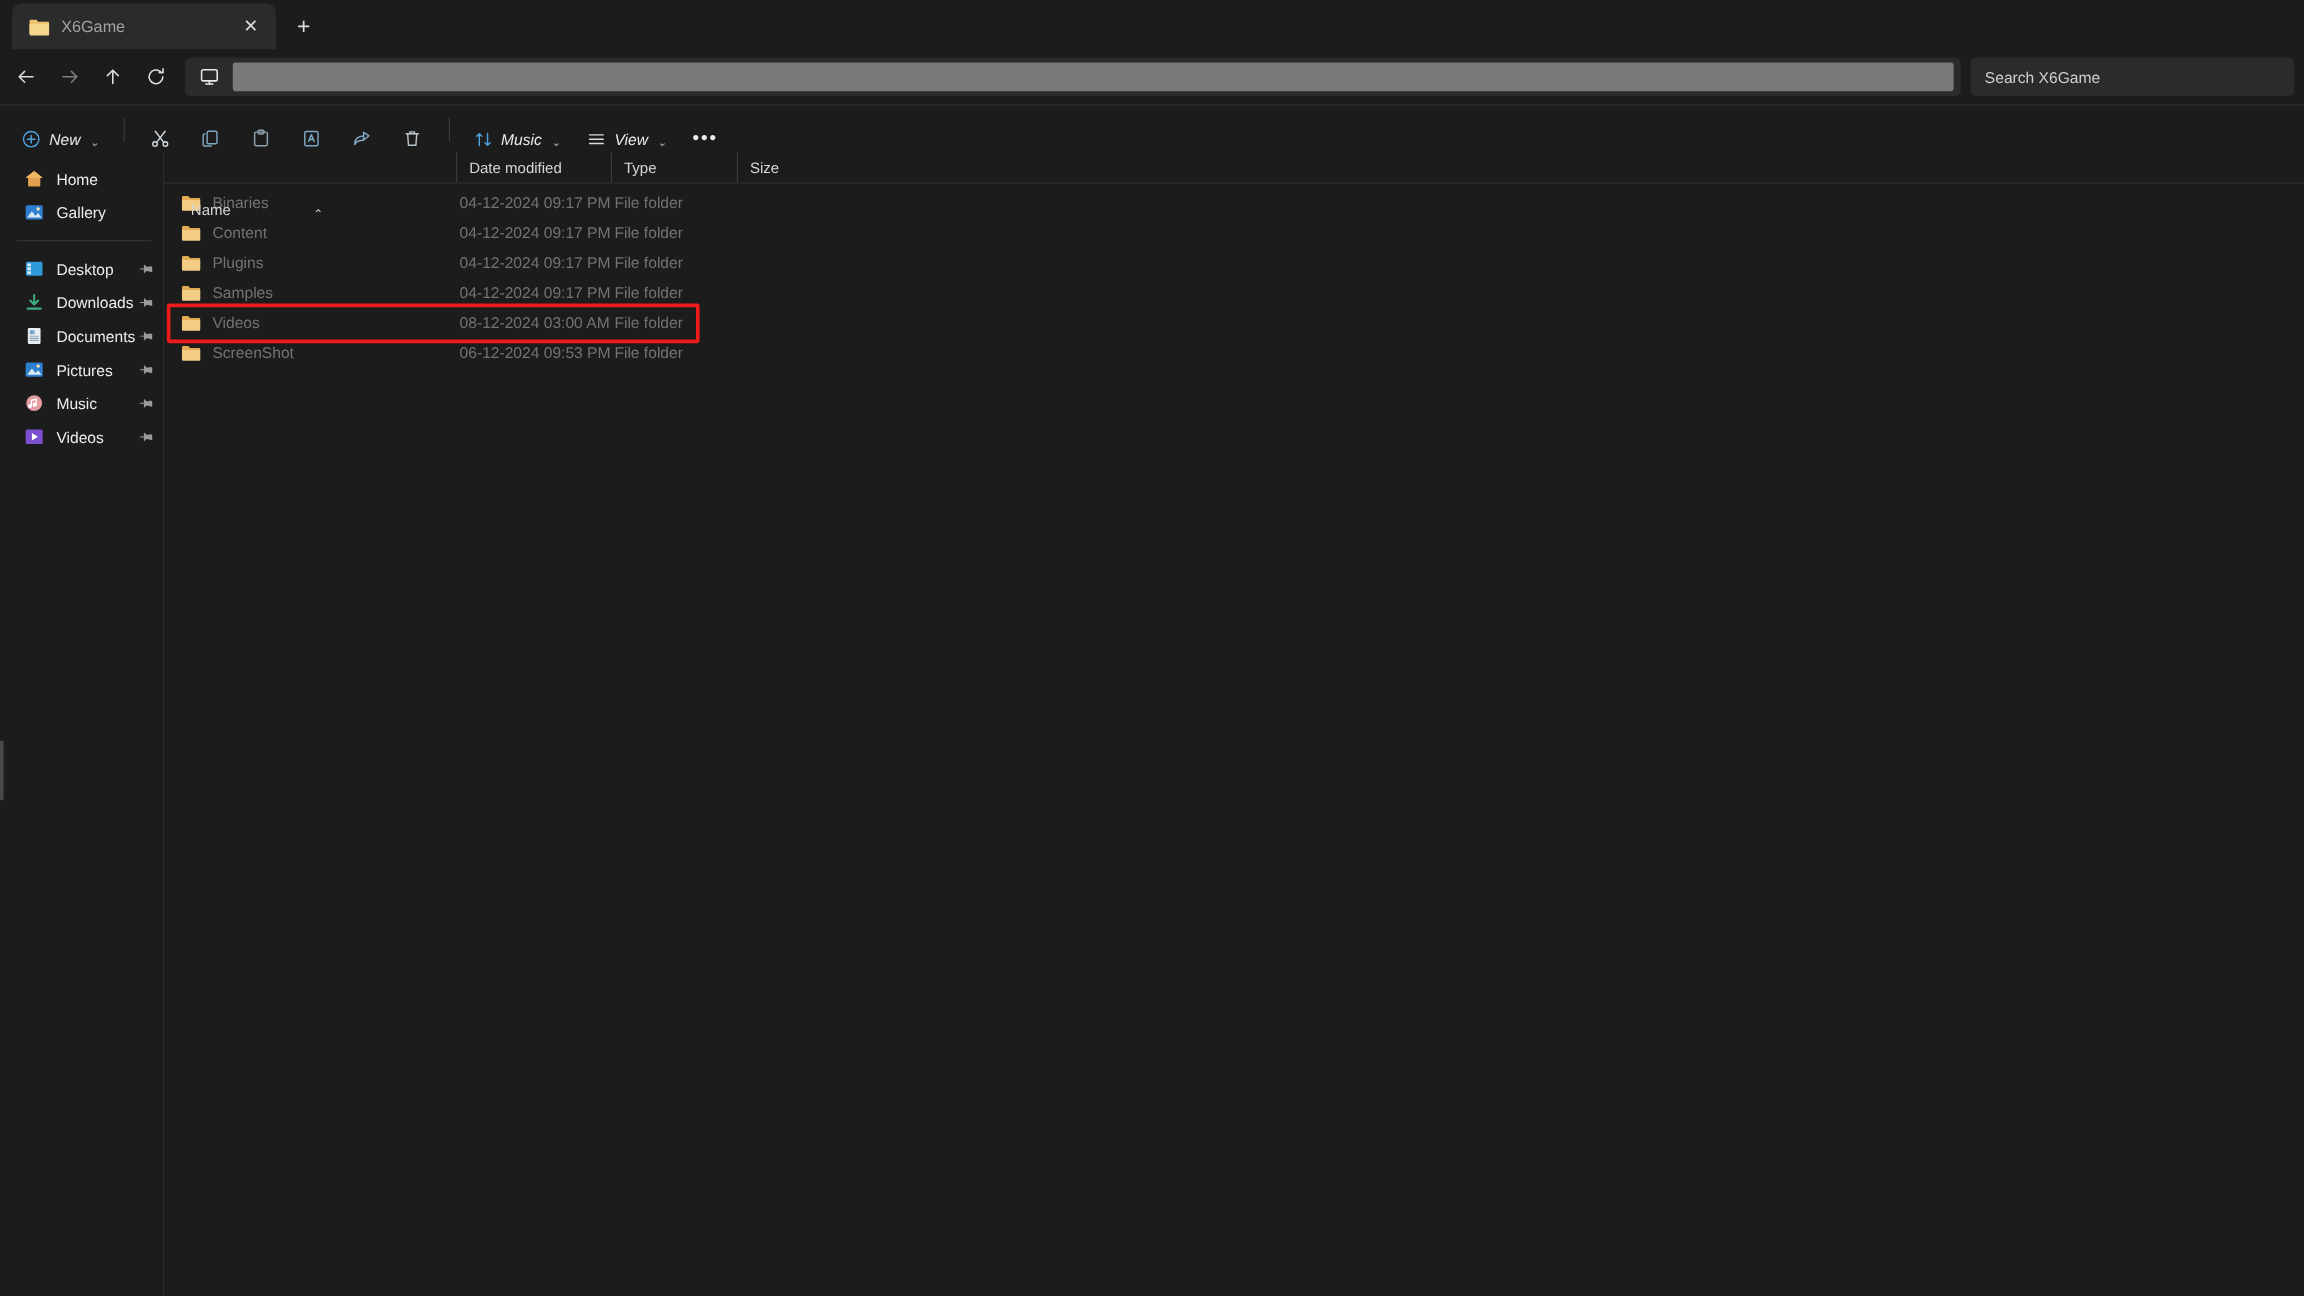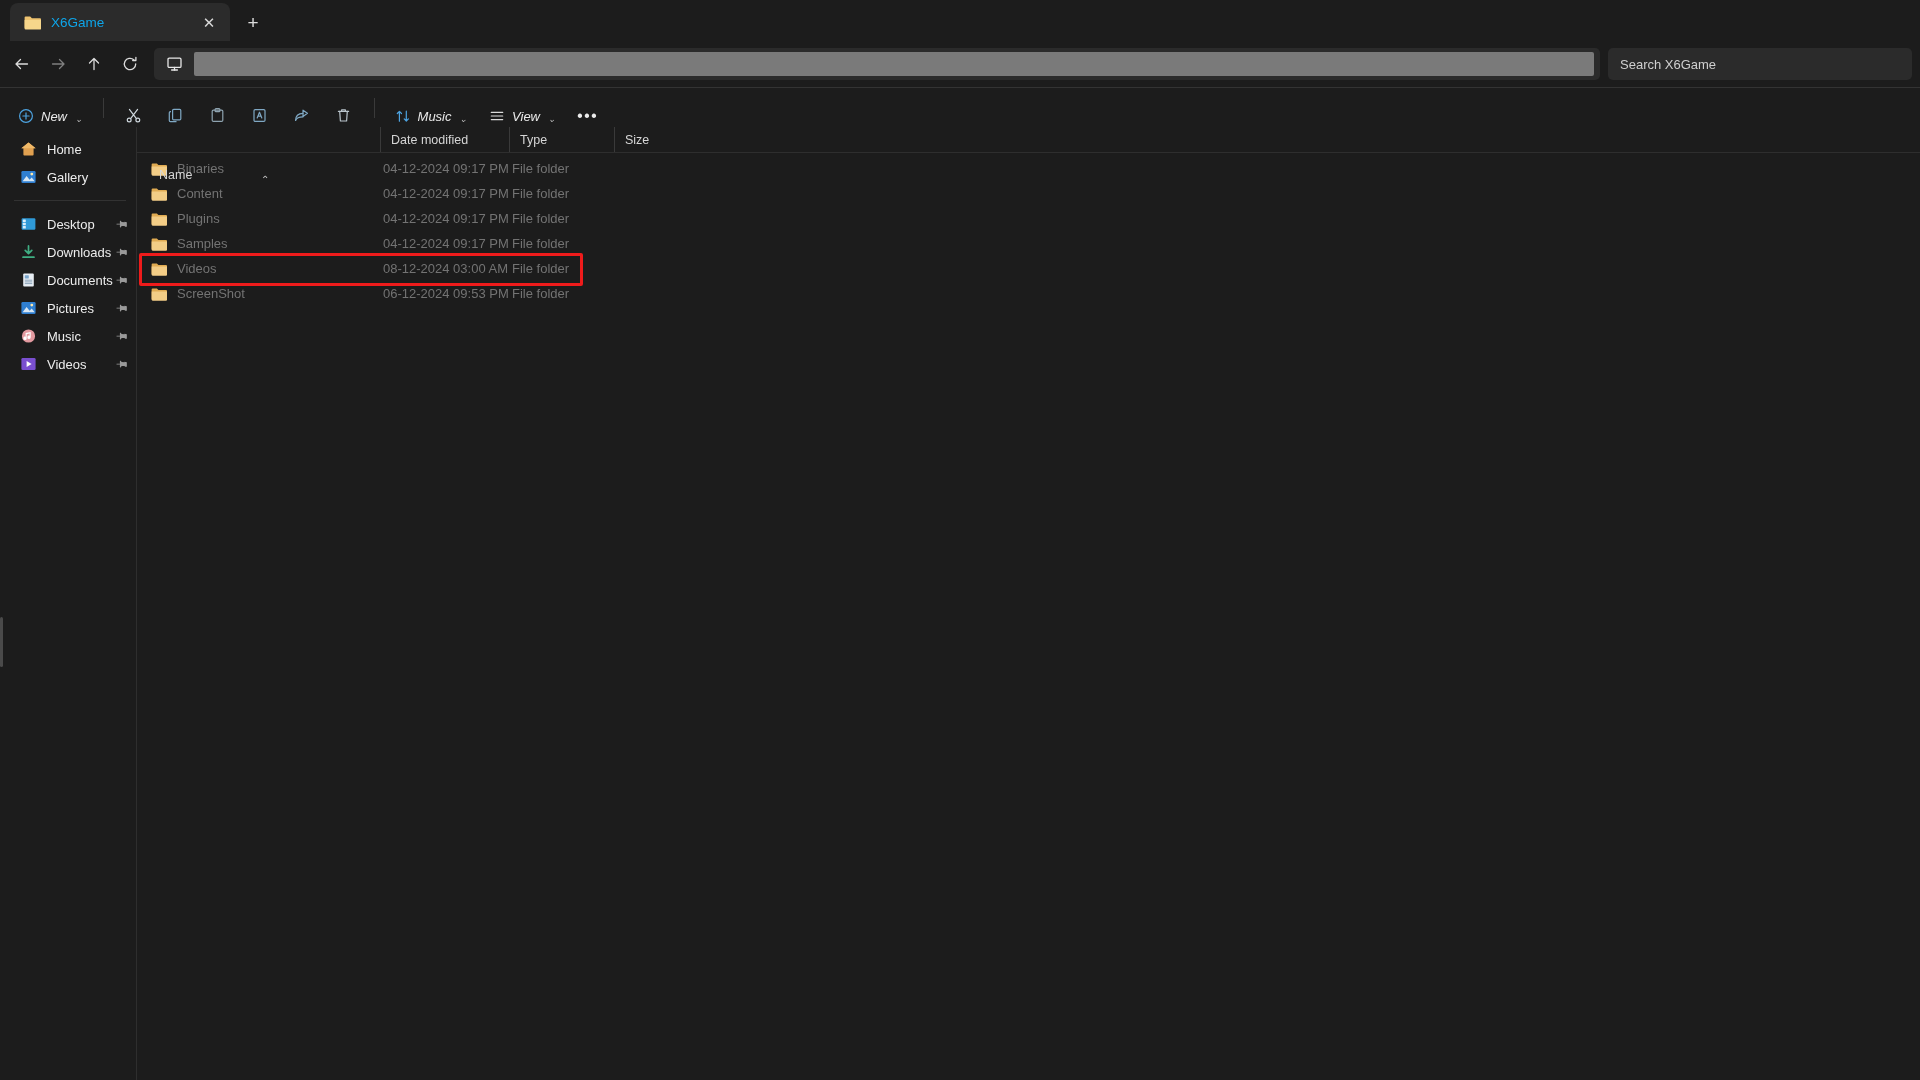--- a/index.html
+++ b/index.html
@@ -26,21 +26,21 @@
     border-radius: 8px 8px 0 0;
     display: flex; align-items: center;
     padding: 0 8px 0 14px;
     gap: 10px;
     position: relative;
   }
   .tab .folder-ico { flex: 0 0 auto; }
   .tab-title {
     flex: 1 1 auto;
     font-size: 13.5px;
-    color: #0ea5e9;
+    color: #a3a3a3;
     white-space: nowrap; overflow: hidden; text-overflow: ellipsis;
   }
   .tab-close {
     width: 26px; height: 26px;
     display: flex; align-items: center; justify-content: center;
     border-radius: 4px;
     color: #d8d8d8;
     font-size: 15px; line-height: 1;
   }
   .newtab {
@@ -83,21 +83,21 @@
     flex: 0 0 auto;
   }
   .addr-redacted {
     flex: 1 1 auto;
     height: 24px;
     margin-right: 6px;
     background: #7a7a7a;
     border-radius: 2px;
   }
   .searchbox {
-    width: 304px; height: 32px;
+    width: 270px; height: 32px;
     background: #2b2b2b;
     border-radius: 5px;
     display: flex; align-items: center;
     padding: 0 10px 0 12px;
     flex: 0 0 auto;
   }
   .search-text {
     font-size: 13px; color: #cfcfcf;
     white-space: nowrap; overflow: hidden;
   }

